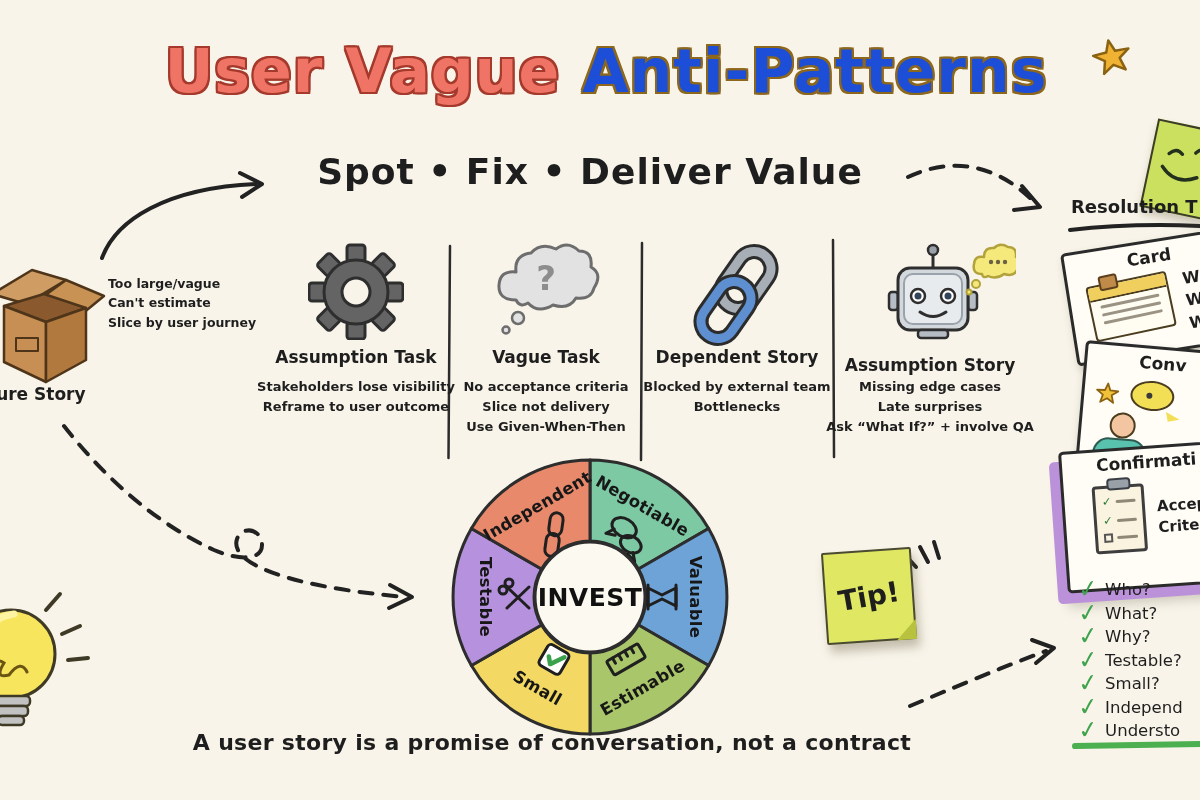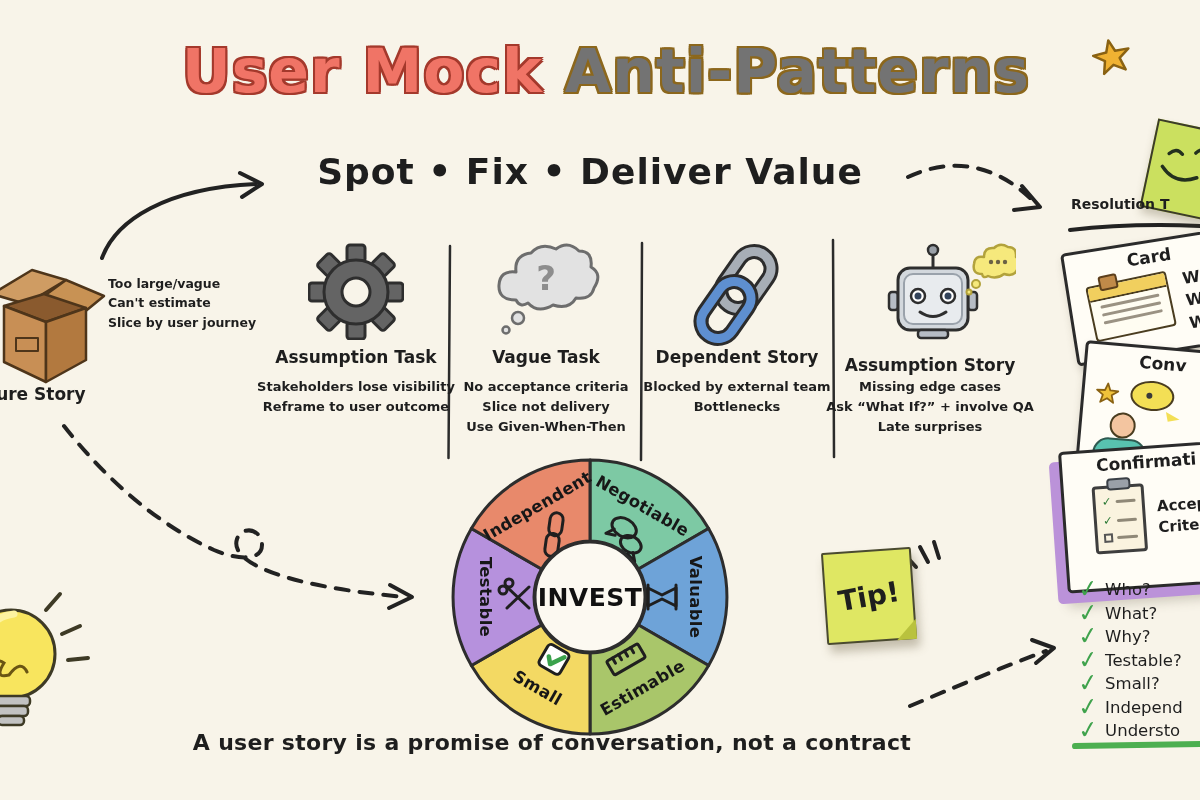--- a/index.html
+++ b/index.html
@@ -2,41 +2,41 @@
 <html><head>
 <meta charset="utf-8">
 <style>
   * { margin:0; padding:0; box-sizing:border-box; }
   html,body { width:1200px; height:800px; }
   body { overflow:hidden; background:#f8f4e9; font-family:"DejaVu Sans",sans-serif; color:#1e1e1e; position:relative; }
   .abs { position:absolute; }
 
   #title { top:36px; left:0; width:1200px; text-align:center; font-size:60px; font-weight:700; letter-spacing:1px; white-space:nowrap; transform:translateX(6px); }
   .title-red  { color:#f07466; text-shadow:-2px -2px 0 #a4392c, 2px -2px 0 #a4392c, -2px 2px 0 #a4392c, 2px 2px 0 #a4392c, -2px 0 0 #a4392c, 2px 0 0 #a4392c, 0 -2px 0 #a4392c, 0 2px 0 #a4392c; }
-  .title-gold { color:#737373; text-shadow:-2px -2px 0 #8c671c, 2px -2px 0 #8c671c, -2px 2px 0 #8c671c, 2px 2px 0 #8c671c, -2px 0 0 #8c671c, 2px 0 0 #8c671c, 0 -2px 0 #8c671c, 0 2px 0 #8c671c; }
+  .title-gold { color:#1d4ed8; text-shadow:-2px -2px 0 #8c671c, 2px -2px 0 #8c671c, -2px 2px 0 #8c671c, 2px 2px 0 #8c671c, -2px 0 0 #8c671c, 2px 0 0 #8c671c, 0 -2px 0 #8c671c, 0 2px 0 #8c671c; }
   #subtitle { top:151px; left:0; width:1200px; text-align:center; font-size:36px; font-weight:700; letter-spacing:1px; transform:translateX(-10px); }
 
   #arrows { left:0; top:0; pointer-events:none; }
   .dash  { stroke:#222; stroke-width:4; fill:none; stroke-linecap:round; stroke-dasharray:13 11; }
   .solid { stroke:#222; stroke-width:4; fill:none; stroke-linecap:round; stroke-linejoin:round; }
   .divline { stroke:#2b2b2b; stroke-width:2.5; stroke-linecap:round; }
 
   #epic-notes { left:108px; top:274px; font-size:12.5px; font-weight:600; line-height:1.55; white-space:nowrap; }
   #epic-label { left:-12px; top:384px; font-size:17px; font-weight:700; white-space:nowrap; }
 
   .ap-title { top:347px; font-size:17px; font-weight:700; white-space:nowrap; transform:translateX(-50%); }
   .ap-lines { top:377px; width:212px; transform:translateX(-50%); text-align:center; font-size:13px; font-weight:600; line-height:1.55; }
 
   .cloud-q { font:700 34px "DejaVu Sans",sans-serif; fill:#8d8d8d; }
 
   svg .seg-label { font:700 16.5px "DejaVu Sans",sans-serif; fill:#171717; letter-spacing:.3px; }
   svg .seg-icon  { stroke:#1f1f1f; fill:none; stroke-width:3; stroke-linecap:round; stroke-linejoin:round; }
   svg .invest-center { font:800 25px "DejaVu Sans",sans-serif; fill:#111; letter-spacing:.5px; }
 
-  #res-h { left:1071px; top:196px; font-size:14px; font-weight:700; white-space:nowrap; }
+  #res-h { left:1071px; top:196px; font-size:18px; font-weight:700; white-space:nowrap; }
 
   .rcard { position:absolute; background:#fffdf6; border:3px solid #2b2b2b; border-radius:5px; box-shadow:2px 5px 8px rgba(80,70,50,.25); transform-origin:top left; }
   .card-title { position:absolute; font-size:17px; font-weight:700; white-space:nowrap; }
   #card1 { left:1060px; top:254px; width:200px; height:114px; transform:rotate(-9deg); }
   #card1 .card-title { left:62px; top:4px; }
   #card1 .ww { position:absolute; left:114px; top:30px; font-size:16px; font-weight:700; line-height:1.4; }
   .idx { position:absolute; left:18px; top:32px; width:82px; height:56px; background:#fffdf2; border:2.5px solid #4a3d20; border-radius:4px; transform:rotate(-3deg); }
   .idx .hdr { height:14px; background:#f1cf5e; border-bottom:2.5px solid #4a3d20; border-radius:2px 2px 0 0; }
   .idx .clipTab { position:absolute; top:-10px; left:12px; width:19px; height:15px; background:#c08a49; border:2.5px solid #5c3f1c; border-radius:3px; }
   .idx .ln { height:3px; background:#9a9283; margin:5px 9px 0; border-radius:2px; }
@@ -84,21 +84,21 @@
   <path class="solid" d="M 390 585 L 412 597 L 389 608"></path>
   <path class="dash" d="M 910 706 C 948 690 1000 668 1046 651"></path>
   <path class="solid" d="M 1032 640 L 1054 648 L 1036 663"></path>
   <line class="divline" x1="450" y1="246" x2="448.5" y2="458"></line>
   <line class="divline" x1="642" y1="243" x2="641" y2="460"></line>
   <line class="divline" x1="833" y1="240" x2="834" y2="457"></line>
   <path class="solid" d="M 920 547 L 928 562 M 934 542 L 939 558 M 906 556 L 916 567" stroke-width="3"></path>
   <path class="solid" d="M 1070 230 Q 1130 223 1202 226" stroke-width="3"></path>
 </svg>
 
-<div id="title" class="abs"><span class="title-red">User Mock </span><span class="title-gold">Anti-Patterns</span></div>
+<div id="title" class="abs"><span class="title-red">User Vague </span><span class="title-gold">Anti-Patterns</span></div>
 <div id="subtitle" class="abs">Spot • Fix • Deliver Value</div>
 
 <svg class="abs" style="left:1090px;top:36px;transform:rotate(-12deg);" width="44" height="44" viewBox="0 0 44 44">
   <polygon points="22,4 26.5,15.5 40,16 29.5,23.5 33,36 22,29 11,36 14.5,23.5 4,16 17.5,15.5" fill="#f0b232" stroke="#8a6212" stroke-width="2.5" stroke-linejoin="round"></polygon>
 </svg>
 
 <div id="smiley">
   <svg width="78" height="86" viewBox="0 0 78 86">
     <path d="M 16 30 q 6 -8 13 -2 M 42 24 q 6 -8 13 -2 M 12 44 q 16 16 36 4" stroke="#23301e" stroke-width="3.5" fill="none" stroke-linecap="round"></path>
   </svg>
@@ -198,22 +198,22 @@
     <circle cx="115" cy="22" r="2.2" fill="#6b6245"></circle>
       <circle cx="122" cy="22" r="2.2" fill="#6b6245"></circle>
       <circle cx="129" cy="22" r="2.2" fill="#6b6245"></circle>
     <circle cx="100" cy="44" r="4" fill="#f6e97c" stroke="#b2a23c" stroke-width="2"></circle>
     <circle cx="93" cy="52" r="2.5" fill="#f6e97c" stroke="#b2a23c" stroke-width="2"></circle>
   </g>
 </svg>
 <div class="abs ap-title" style="left:930px;margin-top:8px;">Assumption Story</div>
 <div class="abs ap-lines" style="left:930px;">
   <div>Missing edge cases</div>
+  <div>Late surprises</div>
   <div>Ask “What If?” + involve QA</div>
-  <div>Late surprises</div>
 </div>
 
 <svg id="invest-svg" class="abs" style="left:430px;top:437px;" width="320" height="320" viewBox="0 0 320 320">
     <path d="M 160.0 23.0 A 137 137 0 0 1 278.6 91.5 L 208.5 132.0 A 56 56 0 0 0 160.0 104.0 Z" fill="#7dc9a4" stroke="#2d2d2d" stroke-width="3" stroke-linejoin="round"></path>
     <g class="seg-icon" transform="translate(196.0 97.6) rotate(30)">
       <ellipse cx="-5" cy="-5" rx="13" ry="9"></ellipse>
       <path d="M -13 1 l -5 8 l 9 -3"></path>
       <ellipse cx="9" cy="6" rx="11" ry="8"></ellipse>
       <path d="M 15 12 l 6 7 l -10 -3"></path>
     </g>

